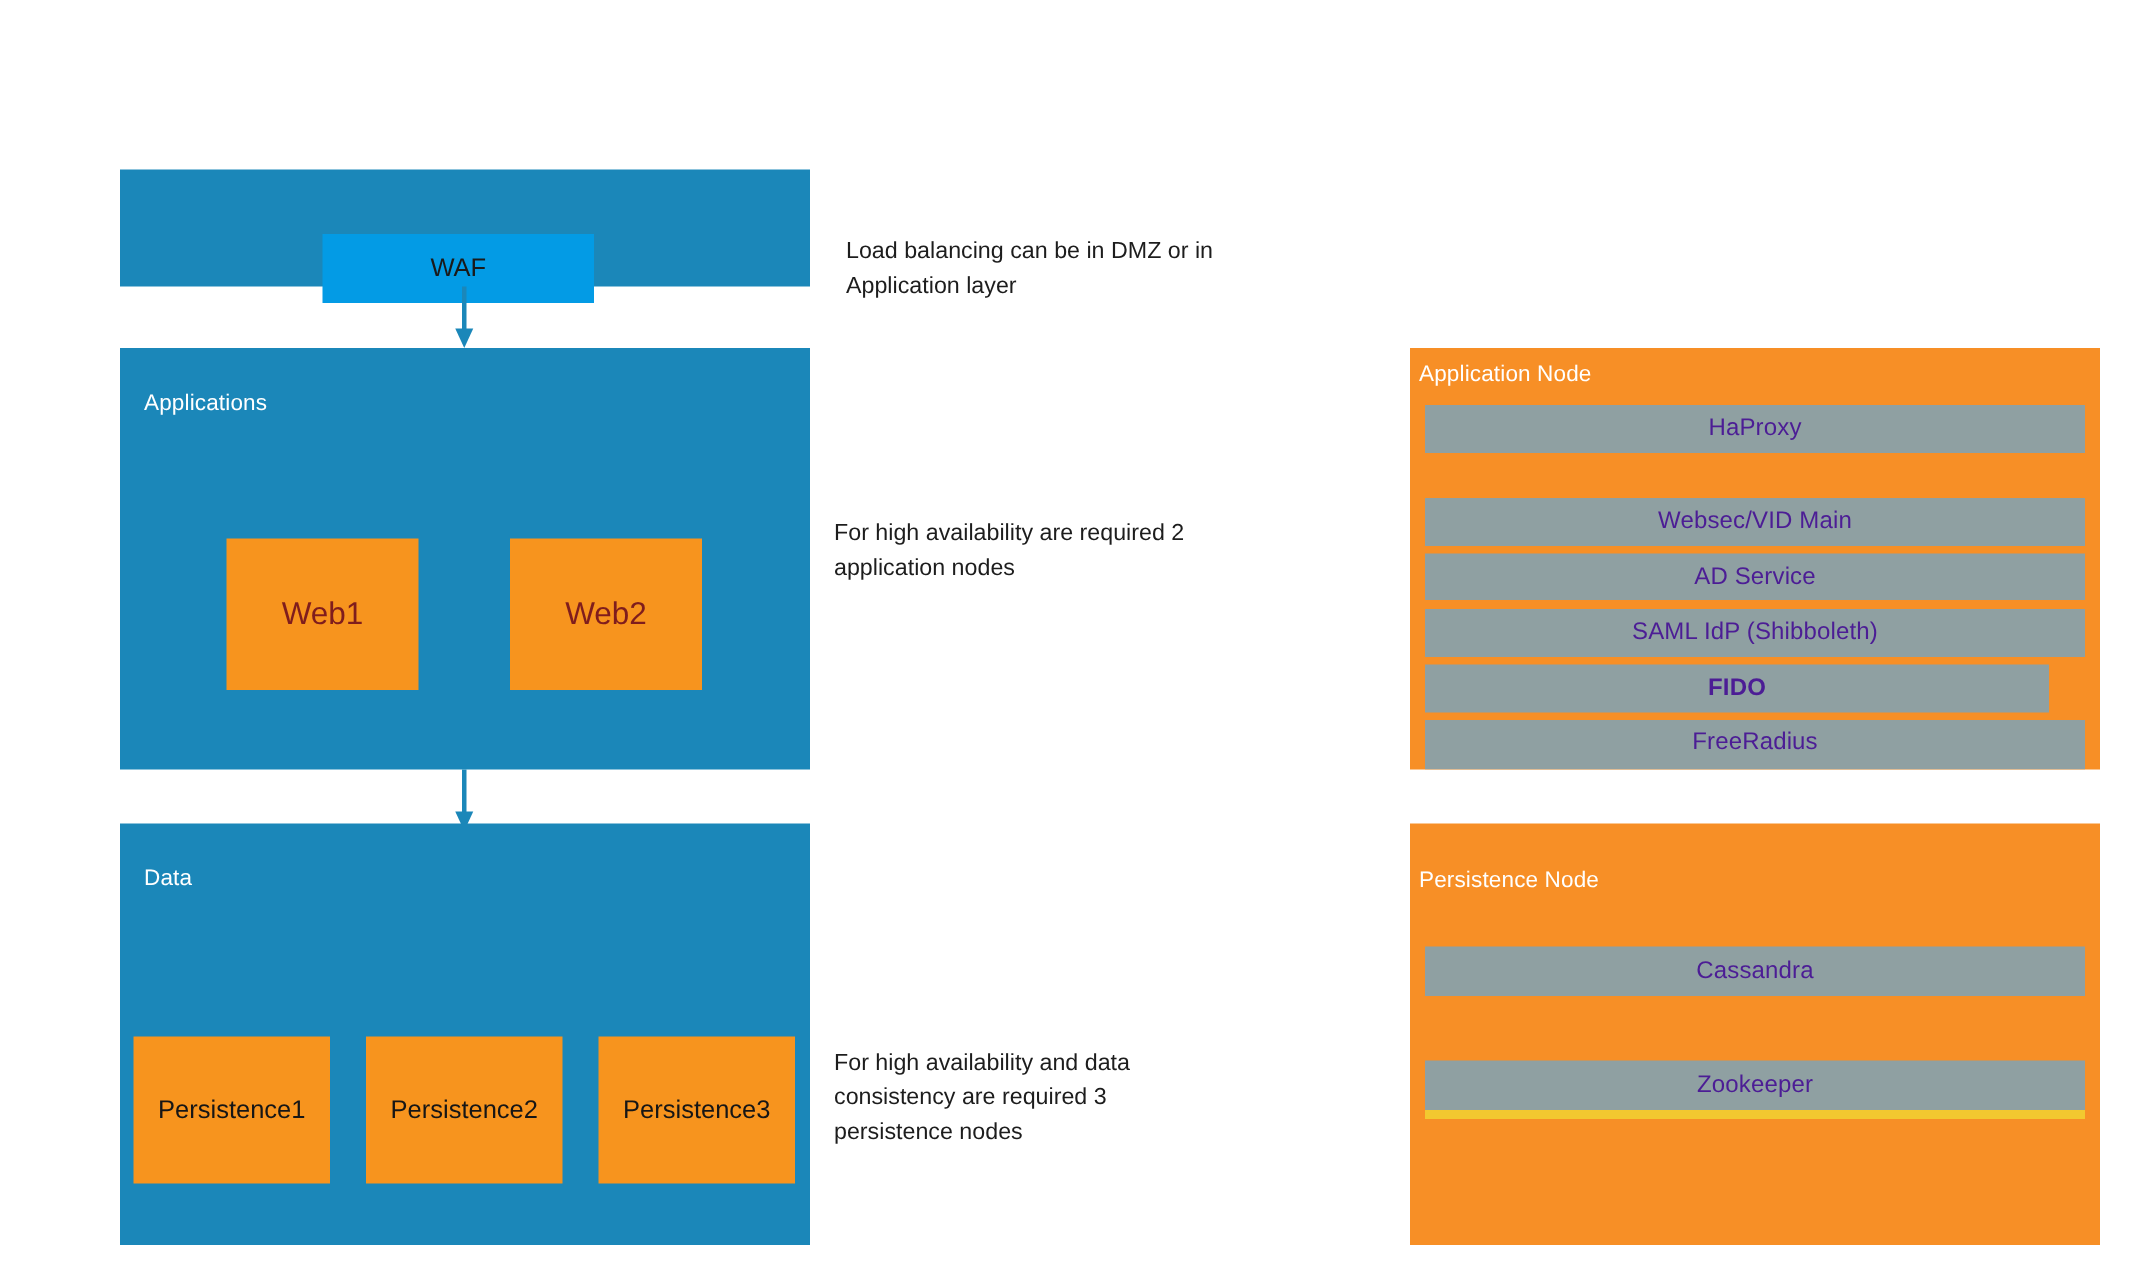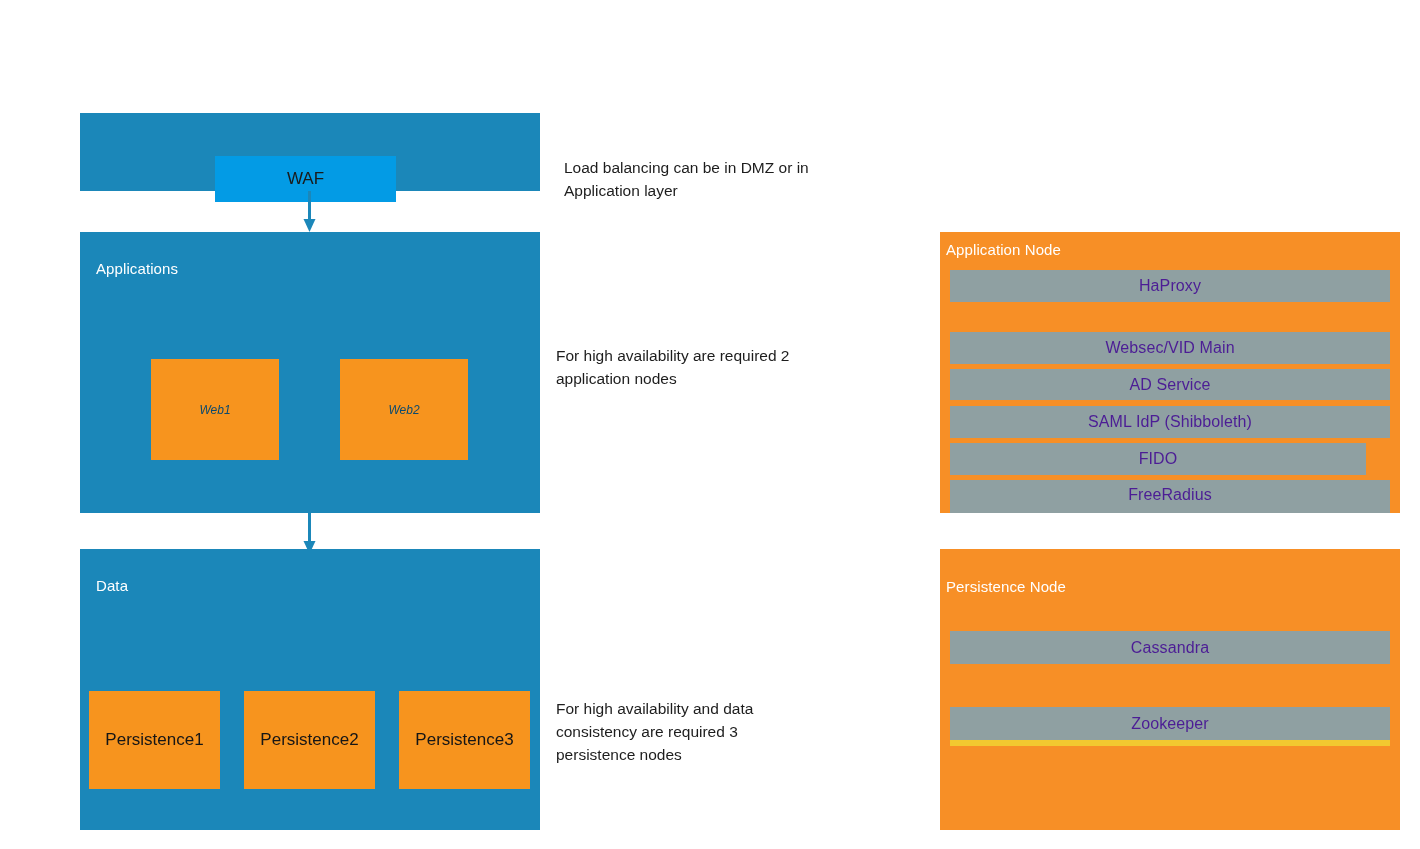--- a/index.html
+++ b/index.html
@@ -67,23 +67,22 @@
     text-align: center;
     margin-top: 28px;
   }
   .box-waf {
     background: #039be5;
     color: #1a1a1a;
     font-size: 17px;
   }
   .box-app {
     background: #f7941e;
-    color: #0c4a6e;
-    font-size: 12px;
-    font-style: italic;
+    color: #7f1d1d;
+    font-size: 21px;
   }
   .box-data {
     background: #f7941e;
     color: #161616;
     font-size: 17px;
   }
 
   
   .svc-bar {
     position: absolute;
@@ -177,21 +176,21 @@
     </div>
     <div class="svc-bar svc-gray" style="left:10px; top:137px; width:440px; height:31px;">
       <span>AD Service</span>
     </div>
     <div class="svc-bar svc-gray" style="left:10px; top:100px; width:440px; height:32px;">
       <span>Websec/VID Main</span>
     </div>
     <div class="svc-bar svc-gray" style="left:10px; top:174px; width:440px; height:32px;">
       <span>SAML IdP (Shibboleth)</span>
     </div>
-    <div class="svc-bar svc-gray" style="left:10px; top:211px; width:416px; height:32px;">
+    <div class="svc-bar svc-gray" style="left:10px; top:211px; width:416px; height:32px;font-weight:bold;">
       <span>FIDO</span>
     </div>
     <div class="svc-bar svc-gray" style="left:10px; top:248px; width:440px; height:33px;">
       <span style="position:relative; top:-2px;">FreeRadius</span>
     </div>
   </div>
 
   <div class="node-panel" style="left:940px; top:549px; width:460px; height:281px;">
     <div class="node-title" style="top:29px;">Persistence Node</div>
 

